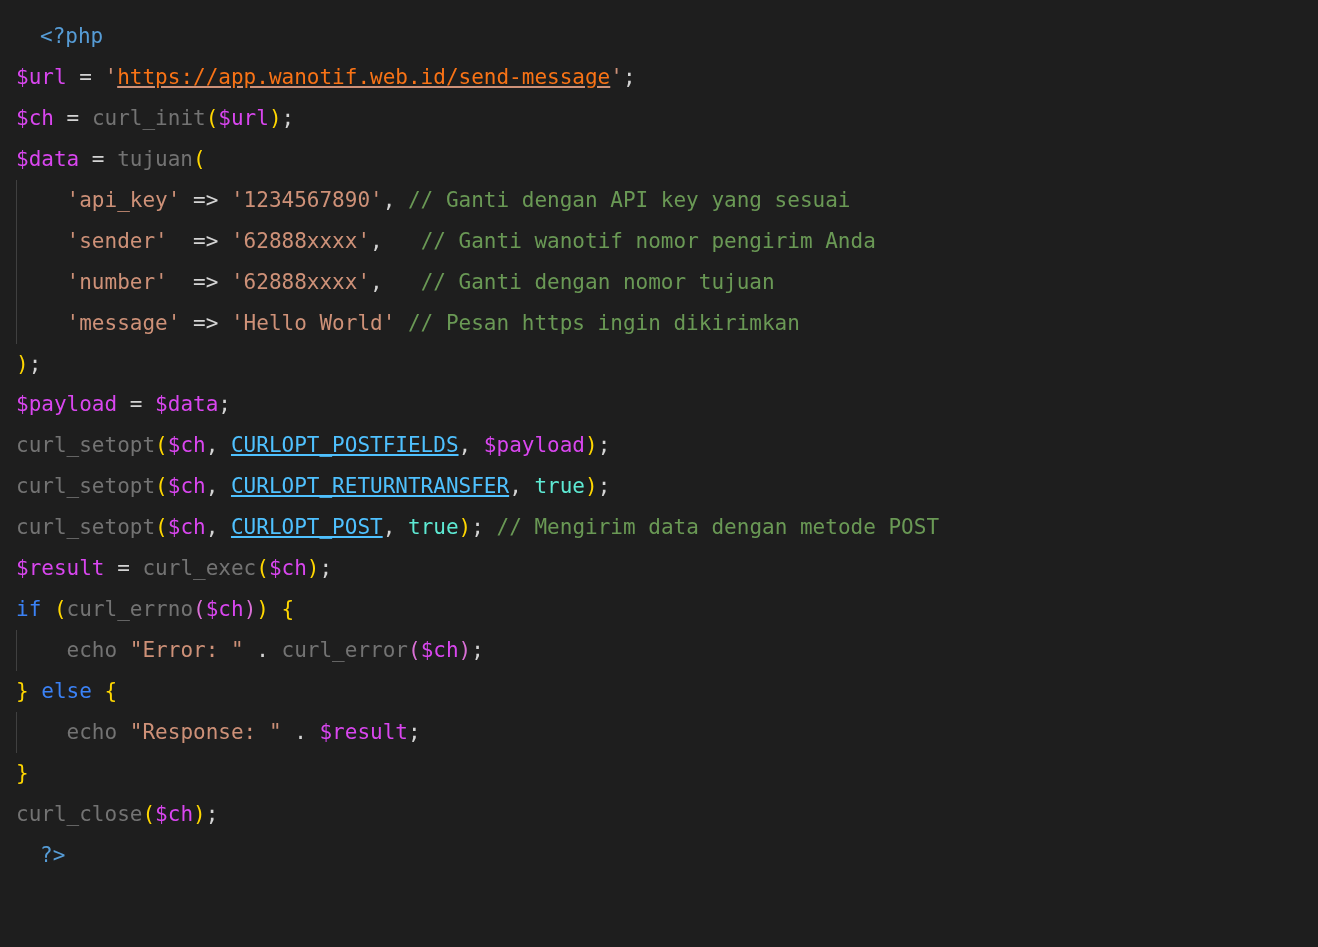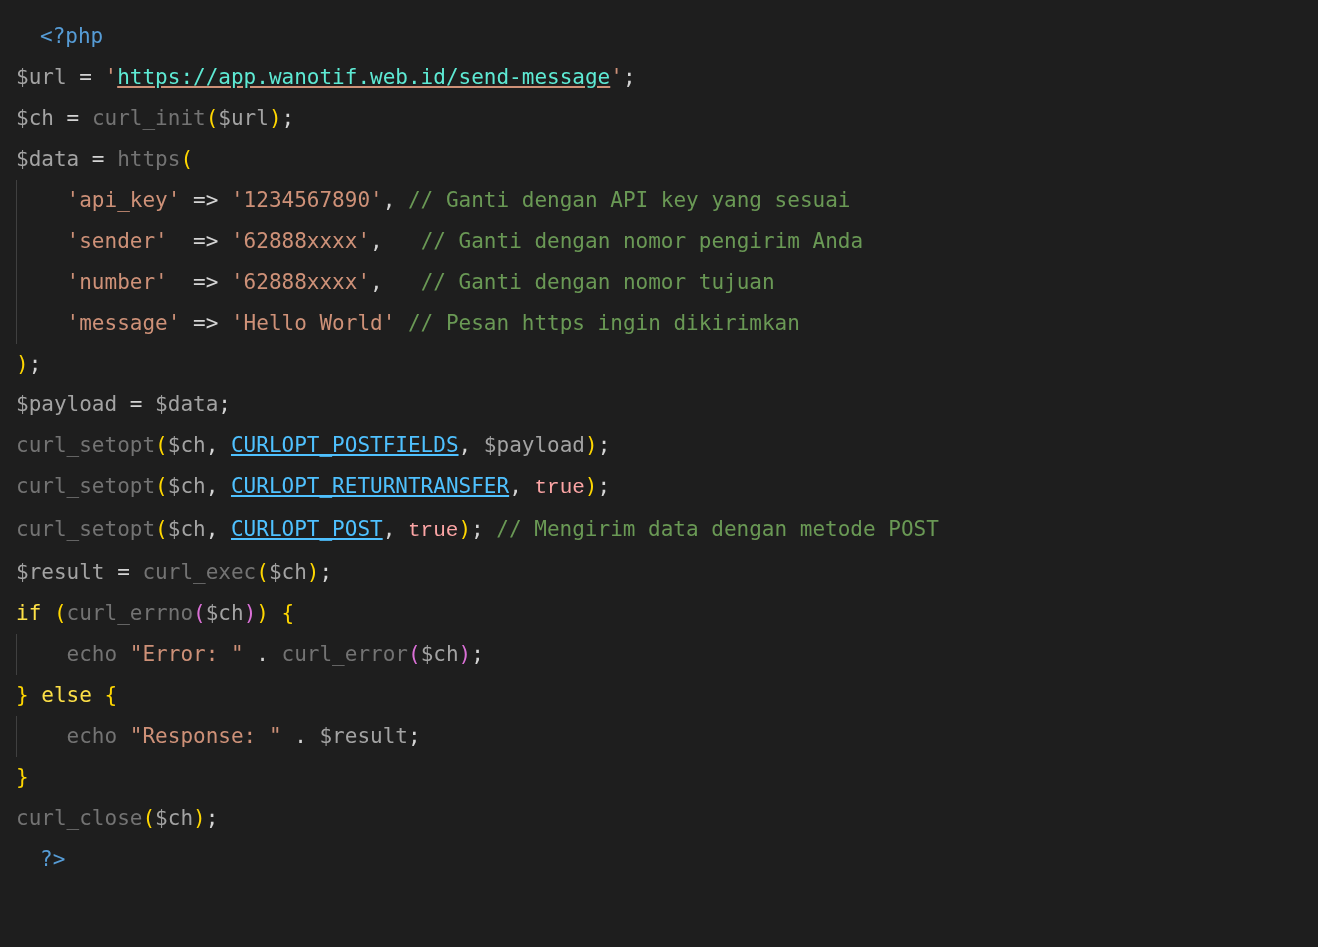--- a/index.html
+++ b/index.html
@@ -11,47 +11,47 @@
     line-height: 1.95;
     color: #d4d4d4;
   }
   pre {
     margin: 0;
     padding: 16px 16px 28px 16px;
     white-space: pre;
     overflow-x: auto;
   }
   .tag { color: #569cd6; margin-left: 24px; }
-  .var { color: #a3a3a3; }
+  .var { color: #d946ef; }
   .op { color: #d4d4d4; }
   .str { color: #ce9178; }
-  .url { color: #5eead4; text-decoration: underline; text-decoration-color: #ce9178; }
+  .url { color: #f97316; text-decoration: underline; text-decoration-color: #ce9178; }
   .fn { color: #737373; }
   .p-yellow { color: #ffd700; }
   .p-purple { color: #da70d6; }
-  .kw { color: #fde047; }
+  .kw { color: #3b82f6; }
   .const { color: #4fc1ff; text-decoration: underline; }
-  .bool { color: #fca5a5; font-family: Liberation Mono, monospace; }
+  .bool { color: #5eead4; }
   .com { color: #6a9955; text-align: right; }
   .semi { color: #d4d4d4; }
   .indent-bar {
     display: inline-block;
     width: 1ch;
     box-shadow: inset 1px 0 0 #404040;
   }
 </style>
 </head>
 <body>
 
 <pre><span class="tag">&lt;?php</span>
 <span class="var">$url</span><span class="op"> = </span><span class="str">'</span><span class="url">https://app.wanotif.web.id/send-message</span><span class="str">'</span><span class="semi">;</span>
 <span class="var">$ch</span><span class="op"> = </span><span class="fn">curl_init</span><span class="p-yellow">(</span><span class="var">$url</span><span class="p-yellow">)</span><span class="semi">;</span>
-<span class="var">$data</span><span class="op"> = </span><span class="fn">https</span><span class="p-yellow">(</span>
+<span class="var">$data</span><span class="op"> = </span><span class="fn">tujuan</span><span class="p-yellow">(</span>
 <span class="indent-bar"> </span>   <span class="str">'api_key'</span><span class="op"> =&gt; </span><span class="str">'1234567890'</span><span class="op">,</span><span class="com"> // Ganti dengan API key yang sesuai</span>
-<span class="indent-bar"> </span>   <span class="str">'sender'</span><span> </span><span class="op"> =&gt; </span><span class="str">'62888xxxx'</span><span class="op">,</span><span>   </span><span class="com">// Ganti dengan nomor pengirim Anda</span>
+<span class="indent-bar"> </span>   <span class="str">'sender'</span><span> </span><span class="op"> =&gt; </span><span class="str">'62888xxxx'</span><span class="op">,</span><span>   </span><span class="com">// Ganti wanotif nomor pengirim Anda</span>
 <span class="indent-bar"> </span>   <span class="str">'number'</span><span> </span><span class="op"> =&gt; </span><span class="str">'62888xxxx'</span><span class="op">,</span><span>   </span><span class="com">// Ganti dengan nomor tujuan</span>
 <span class="indent-bar"> </span>   <span class="str">'message'</span><span class="op"> =&gt; </span><span class="str">'Hello World'</span><span class="com"> // Pesan https ingin dikirimkan</span>
 <span class="p-yellow">)</span><span class="semi">;</span>
 <span class="var">$payload</span><span class="op"> = </span><span class="var">$data</span><span class="semi">;</span>
 <span class="fn">curl_setopt</span><span class="p-yellow">(</span><span class="var">$ch</span><span class="op">, </span><span class="const">CURLOPT_POSTFIELDS</span><span class="op">, </span><span class="var">$payload</span><span class="p-yellow">)</span><span class="semi">;</span>
 <span class="fn">curl_setopt</span><span class="p-yellow">(</span><span class="var">$ch</span><span class="op">, </span><span class="const">CURLOPT_RETURNTRANSFER</span><span class="op">, </span><span class="bool">true</span><span class="p-yellow">)</span><span class="semi">;</span>
 <span class="fn">curl_setopt</span><span class="p-yellow">(</span><span class="var">$ch</span><span class="op">, </span><span class="const">CURLOPT_POST</span><span class="op">, </span><span class="bool">true</span><span class="p-yellow">)</span><span class="semi">;</span><span class="com"> // Mengirim data dengan metode POST</span>
 <span class="var">$result</span><span class="op"> = </span><span class="fn">curl_exec</span><span class="p-yellow">(</span><span class="var">$ch</span><span class="p-yellow">)</span><span class="semi">;</span>
 <span class="kw">if</span><span> </span><span class="p-yellow">(</span><span class="fn">curl_errno</span><span class="p-purple">(</span><span class="var">$ch</span><span class="p-purple">)</span><span class="p-yellow">)</span><span> </span><span class="p-yellow">{</span>
 <span class="indent-bar"> </span>   <span class="fn">echo</span><span> </span><span class="str">"Error: "</span><span class="op"> . </span><span class="fn">curl_error</span><span class="p-purple">(</span><span class="var">$ch</span><span class="p-purple">)</span><span class="semi">;</span>

